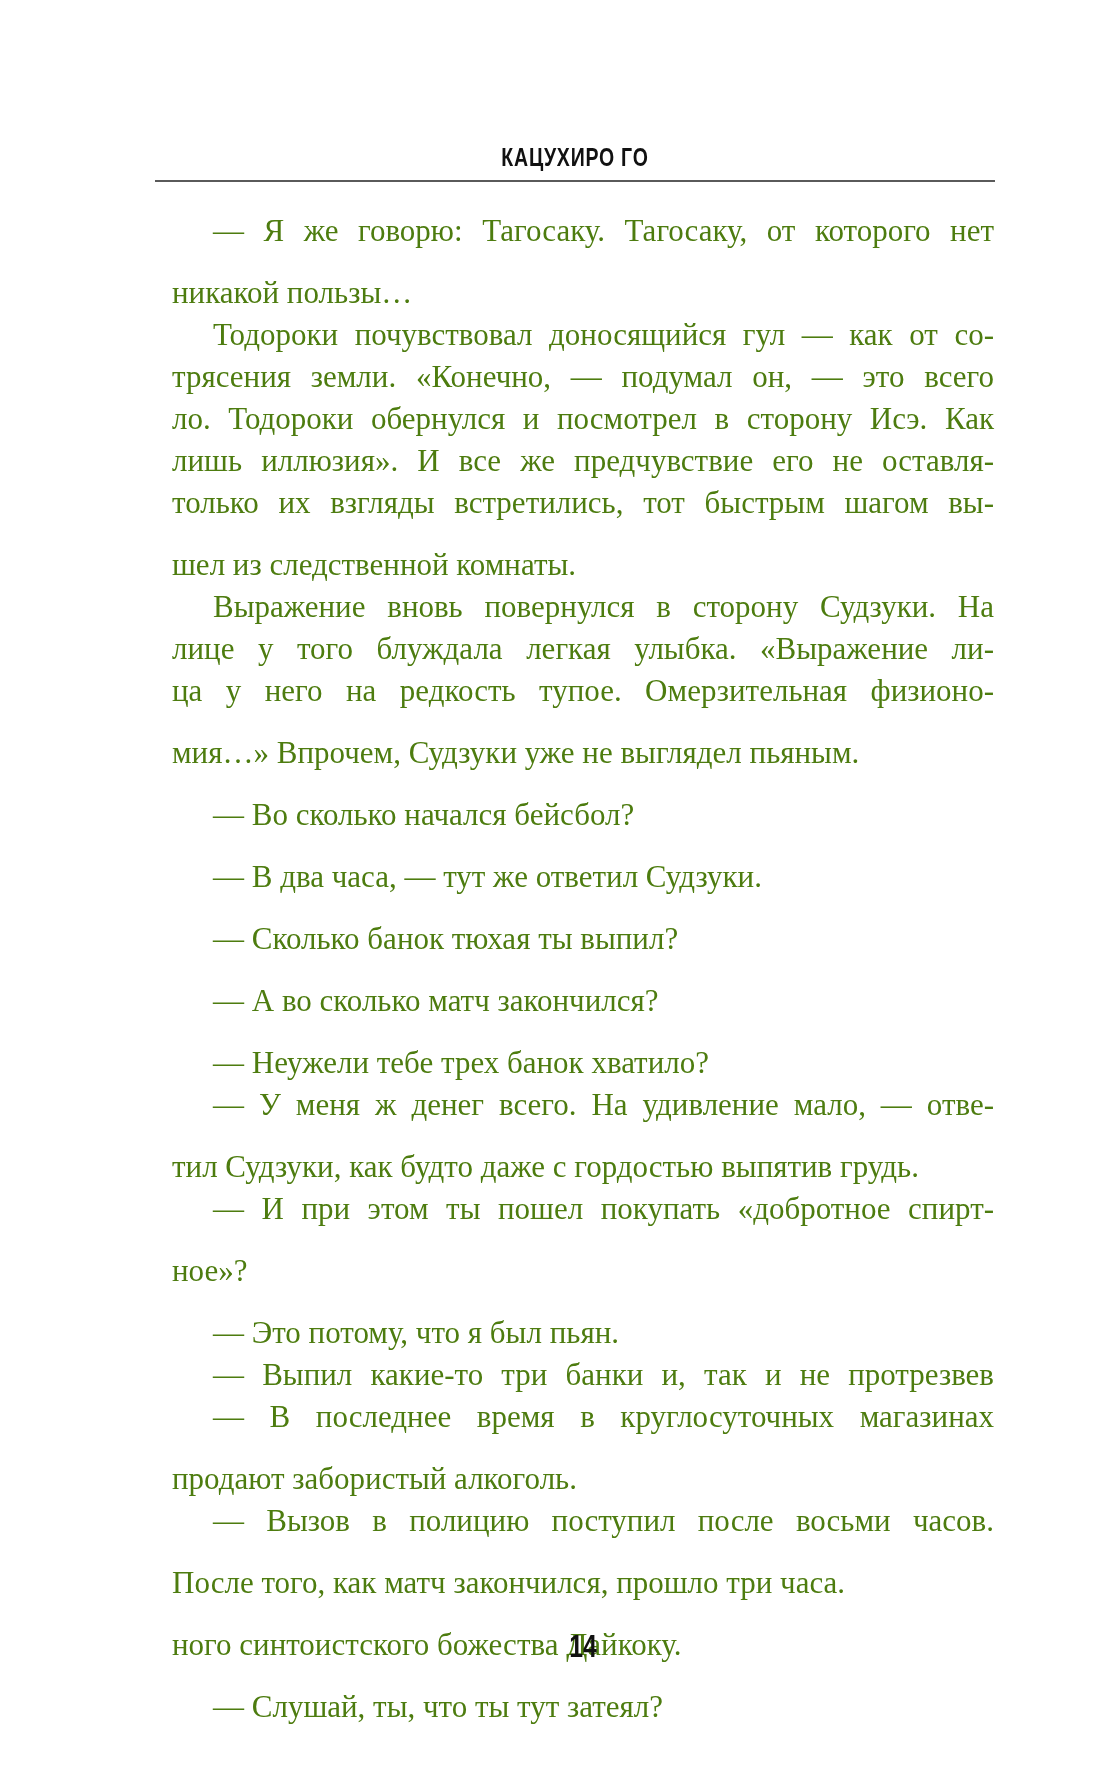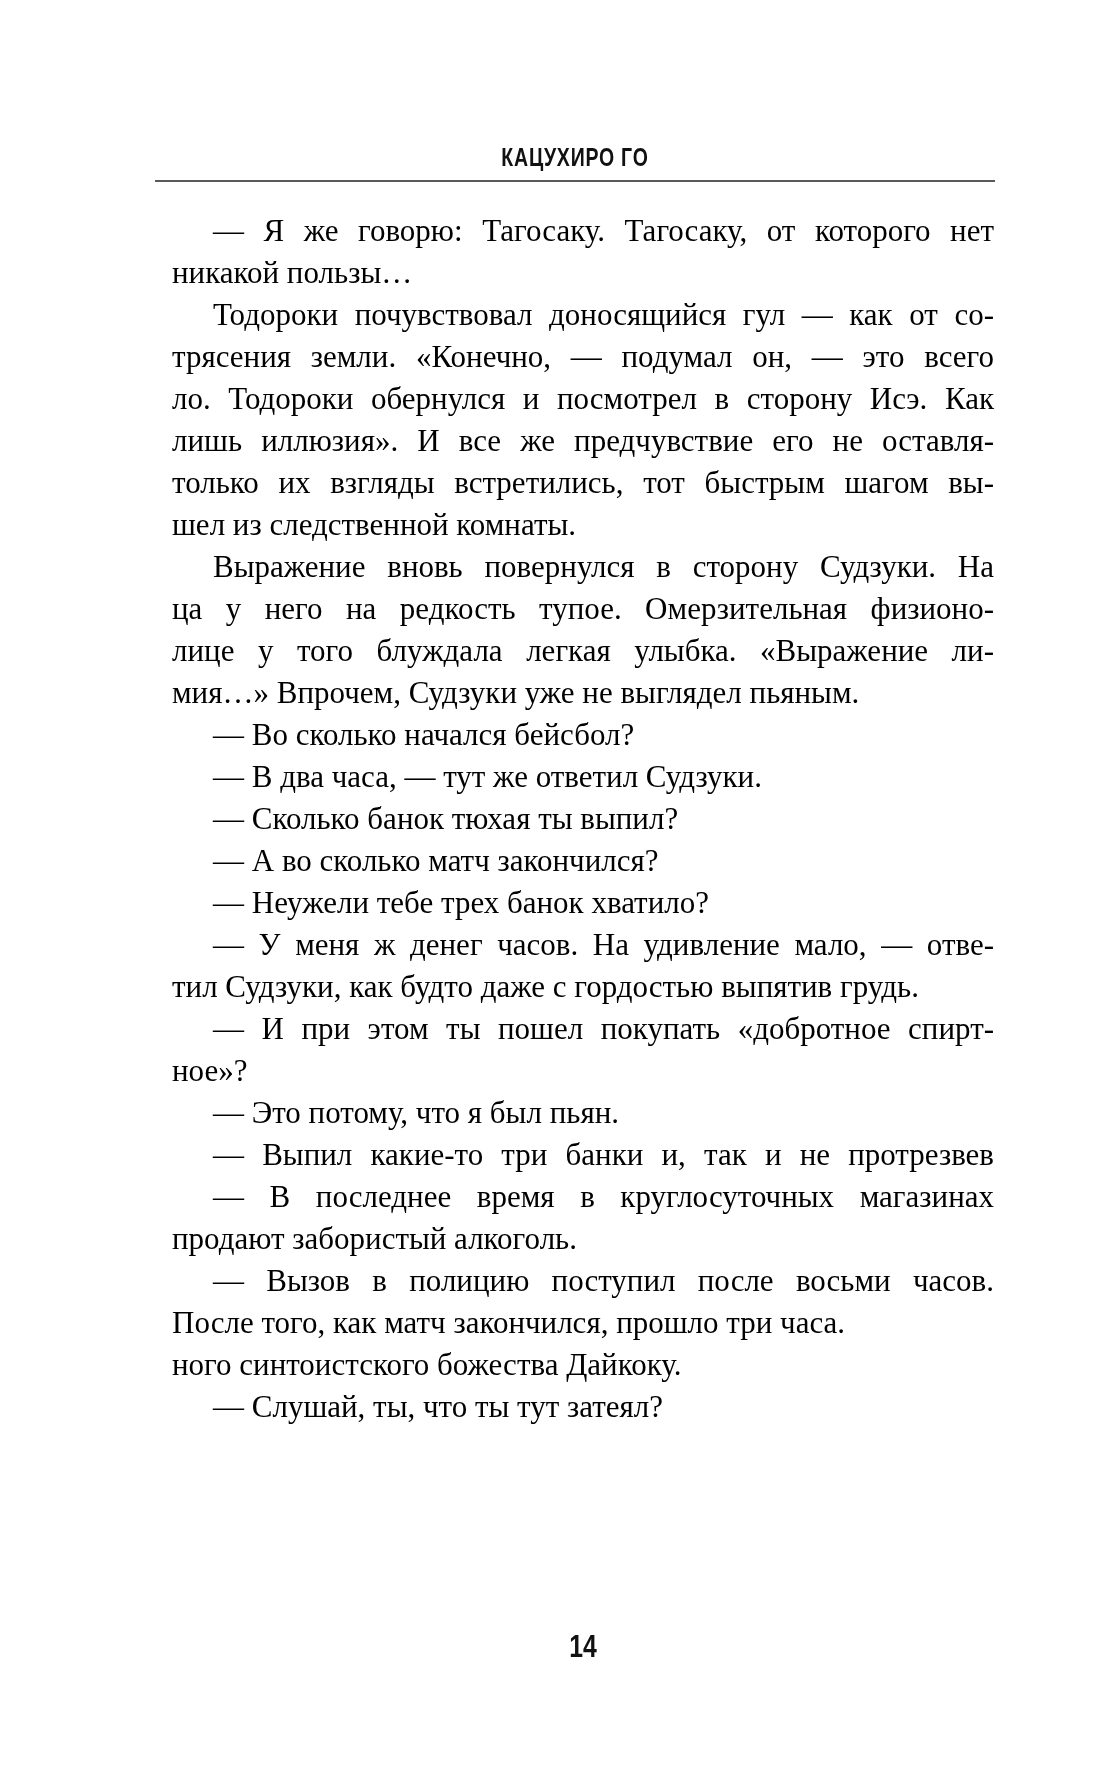--- a/index.html
+++ b/index.html
@@ -38,34 +38,35 @@
       background: #5a5a5a;
     }
     .body-text {
       position: absolute;
       left: 172px;
       width: 822px;
       top: 210px;
       font-family: "Liberation Serif", serif;
       font-size: 31px;
       line-height: 42px;
-      color: #000000;
+      color: #4d7c0f;
     }
     .ln {
       height: 42px;
       white-space: nowrap;
       text-align: justify;
       text-align-last: justify;
     }
     .ln.indent {
       padding-left: 41px;
     }
     .ln.end {
       text-align: left;
       text-align-last: left;
+      margin-top: 20px;
     }
     .folio {
       position: absolute;
       left: 155px;
       width: 856px;
       top: 1628px;
       height: 38px;
       text-align: center;
       font-family: "Liberation Sans", sans-serif;
       font-weight: bold;
@@ -85,29 +86,29 @@
 <div class="body-text">
   <div class="ln indent">— Я же говорю: Тагосаку. Тагосаку, от которого нет</div>
   <div class="ln end">никакой пользы…</div>
   <div class="ln indent">Тодороки почувствовал доносящийся гул — как от со-</div>
   <div class="ln">трясения земли. «Конечно, — подумал он, — это всего</div>
   <div class="ln">ло. Тодороки обернулся и посмотрел в сторону Исэ. Как</div>
   <div class="ln">лишь иллюзия». И все же предчувствие его не оставля-</div>
   <div class="ln">только их взгляды встретились, тот быстрым шагом вы-</div>
   <div class="ln end">шел из следственной комнаты.</div>
   <div class="ln indent">Выражение вновь повернулся в сторону Судзуки. На</div>
+  <div class="ln">лице у того блуждала легкая улыбка. «Выражение ли-</div>
   <div class="ln">ца у него на редкость тупое. Омерзительная физионо-</div>
-  <div class="ln">лице у того блуждала легкая улыбка. «Выражение ли-</div>
   <div class="ln end">мия…» Впрочем, Судзуки уже не выглядел пьяным.</div>
   <div class="ln indent end">— Во сколько начался бейсбол?</div>
   <div class="ln indent end">— В два часа, — тут же ответил Судзуки.</div>
   <div class="ln indent end">— Сколько банок тюхая ты выпил?</div>
   <div class="ln indent end">— А во сколько матч закончился?</div>
   <div class="ln indent end">— Неужели тебе трех банок хватило?</div>
-  <div class="ln indent">— У меня ж денег часов. На удивление мало, — отве-</div>
+  <div class="ln indent">— У меня ж денег всего. На удивление мало, — отве-</div>
   <div class="ln end">тил Судзуки, как будто даже с гордостью выпятив грудь.</div>
   <div class="ln indent">— И при этом ты пошел покупать «добротное спирт-</div>
   <div class="ln end">ное»?</div>
   <div class="ln indent end">— Это потому, что я был пьян.</div>
   <div class="ln indent">— Выпил какие-то три банки и, так и не протрезвев</div>
   <div class="ln indent">— В последнее время в круглосуточных магазинах</div>
   <div class="ln end">продают забористый алкоголь.</div>
   <div class="ln indent">— Вызов в полицию поступил после восьми часов.</div>
   <div class="ln end">После того, как матч закончился, прошло три часа.</div>
   <div class="ln end">ного синтоистского божества Дайкоку.</div>

